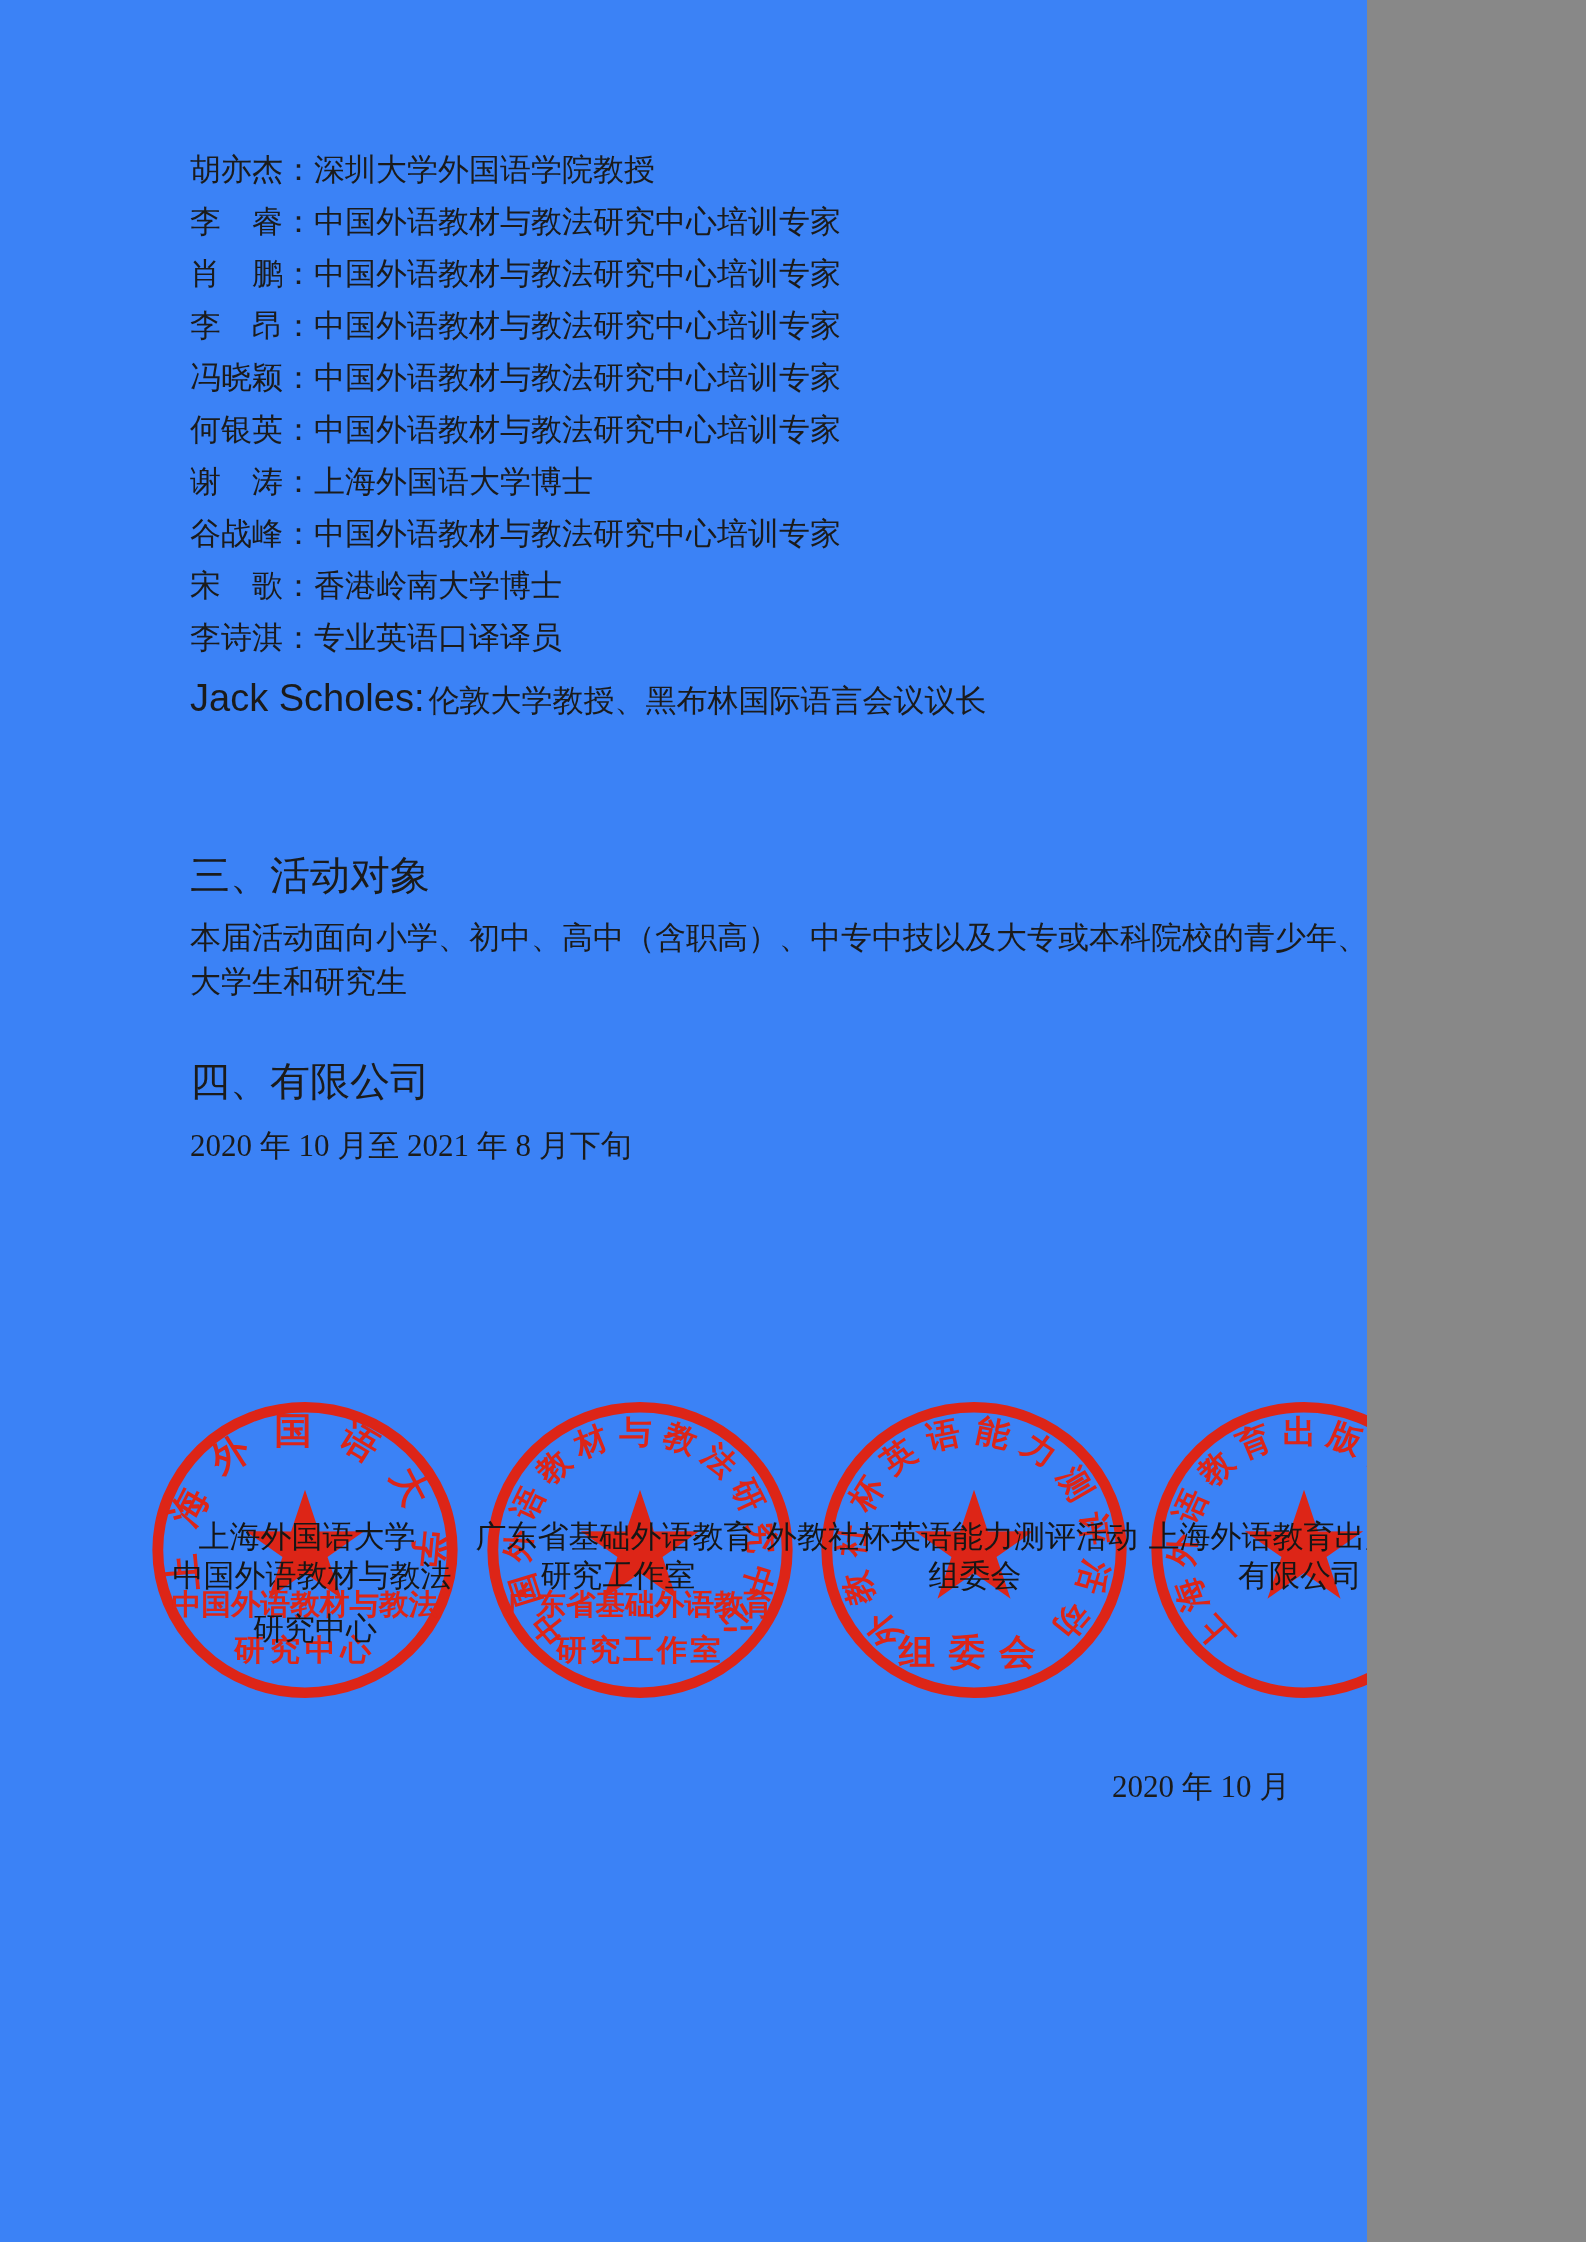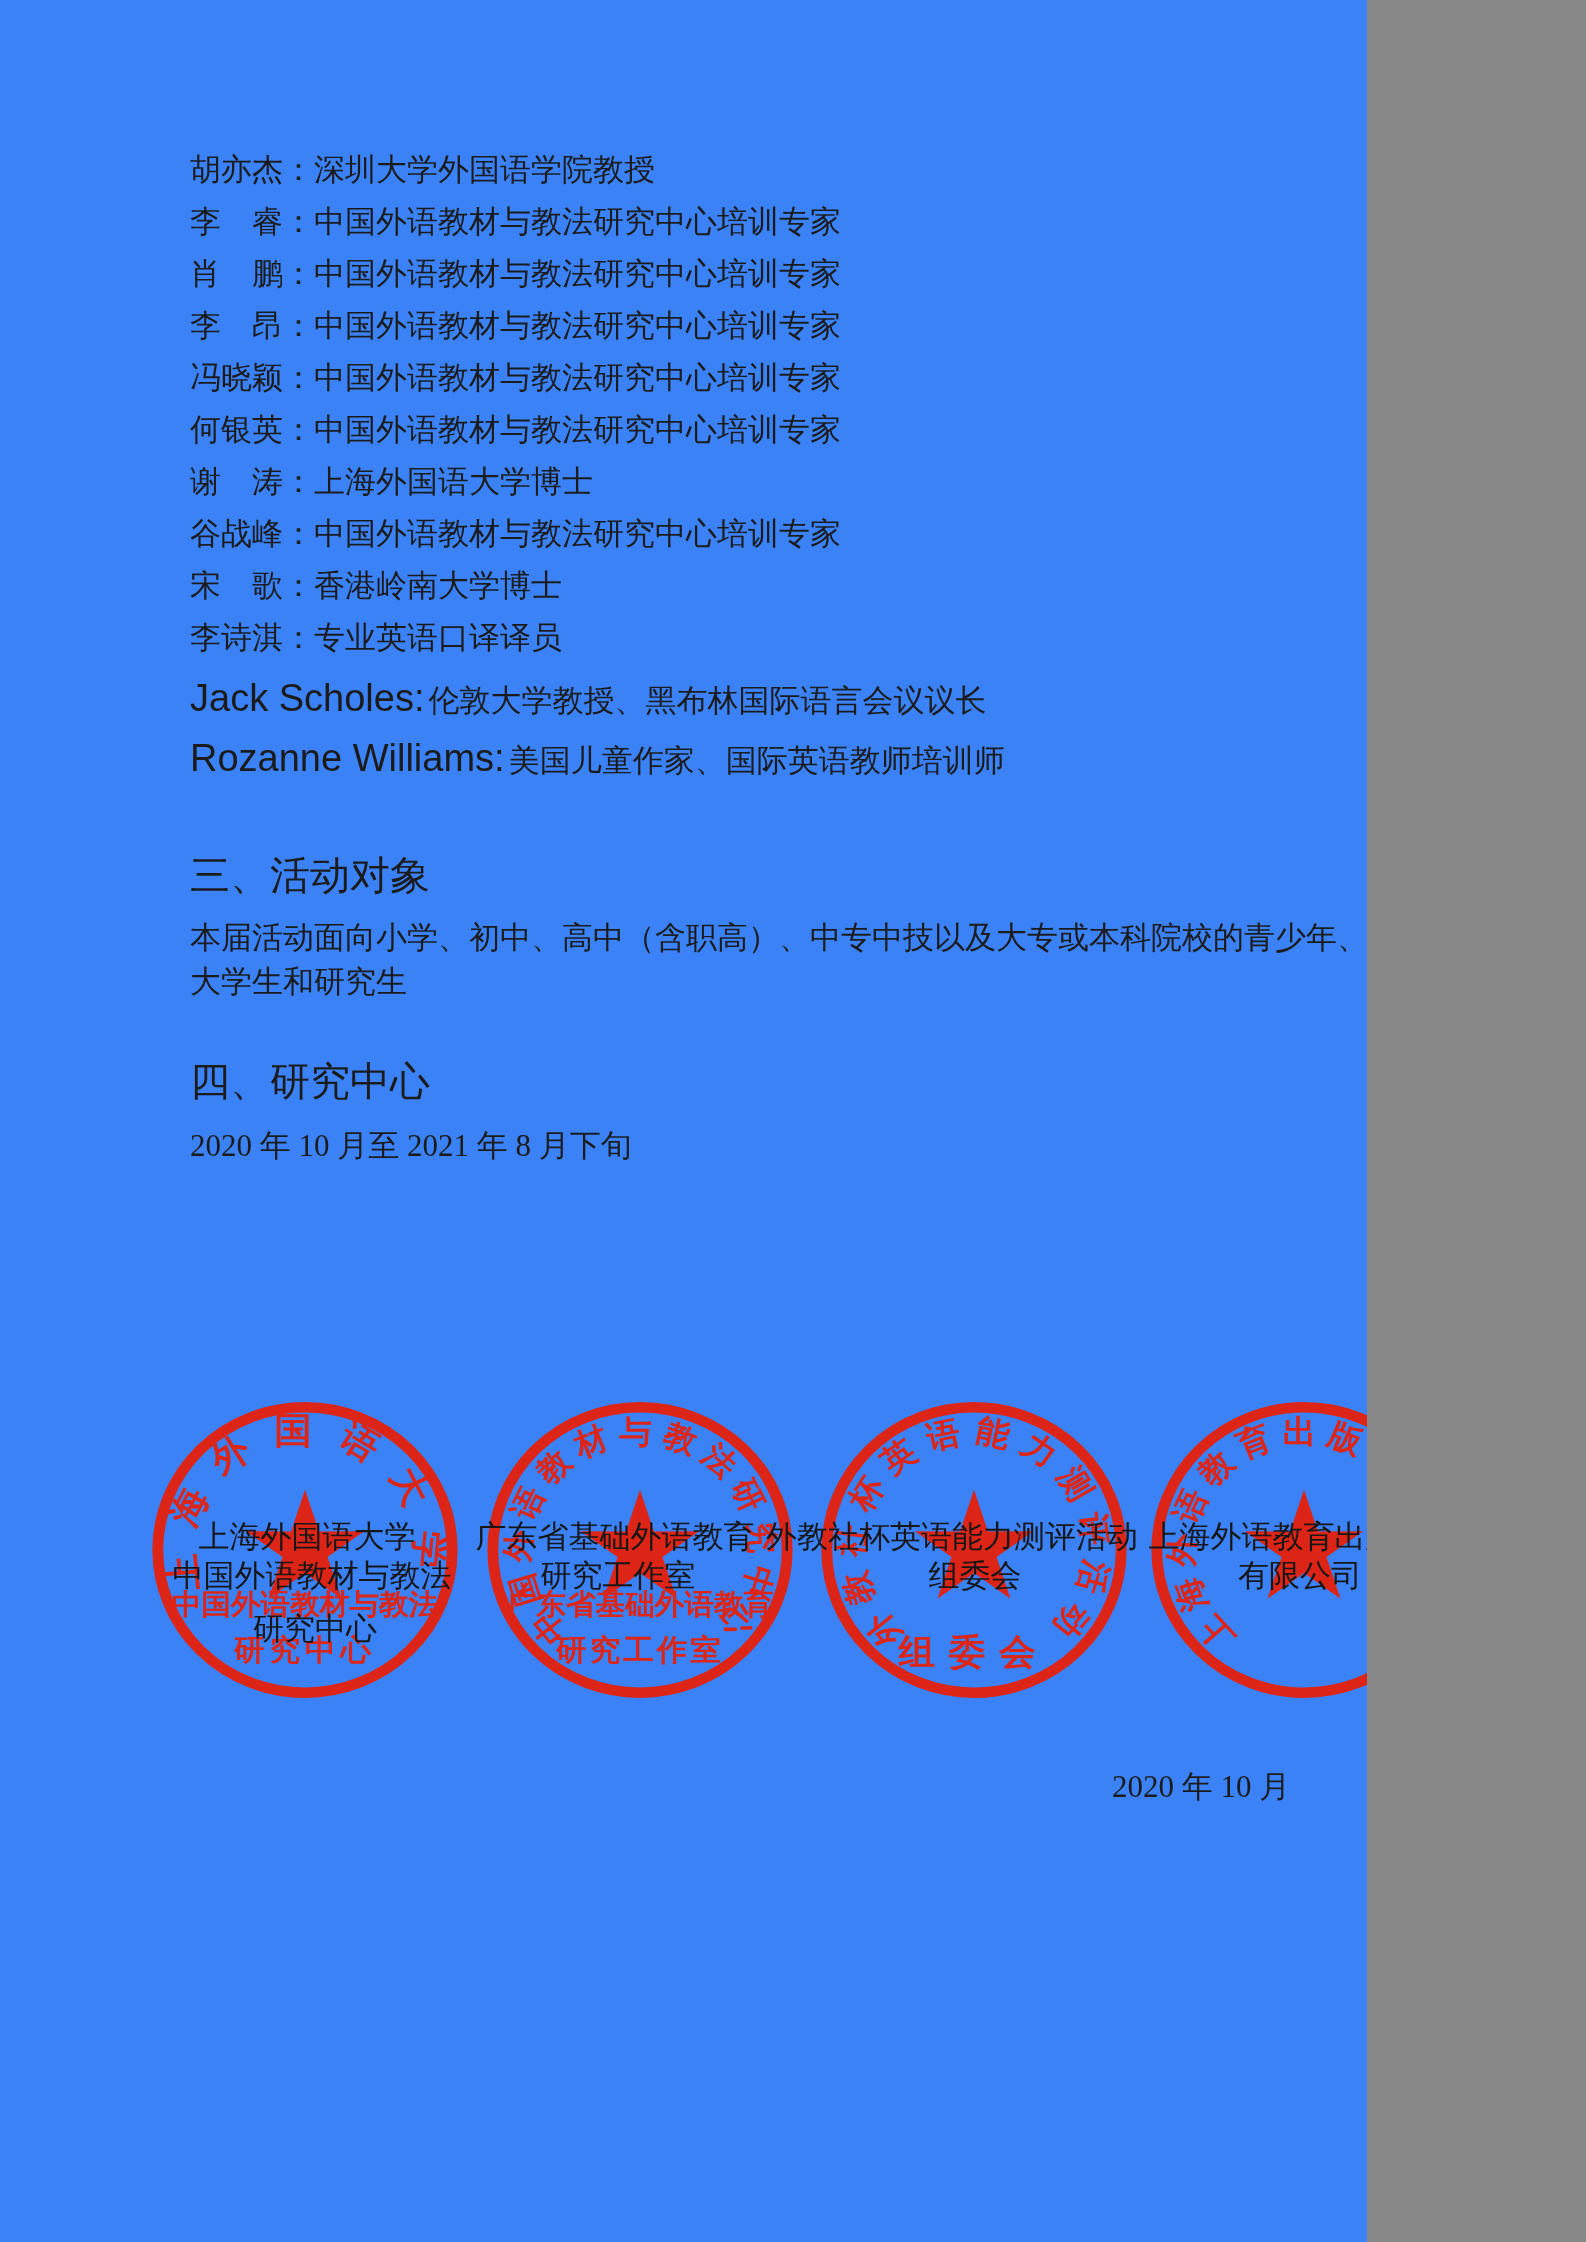--- a/index.html
+++ b/index.html
@@ -49,30 +49,29 @@
     <div class="expert-row"><span class="e-label">李　睿：</span><span class="e-title">中国外语教材与教法研究中心培训专家</span></div>
     <div class="expert-row"><span class="e-label">肖　鹏：</span><span class="e-title">中国外语教材与教法研究中心培训专家</span></div>
     <div class="expert-row"><span class="e-label">李　昂：</span><span class="e-title">中国外语教材与教法研究中心培训专家</span></div>
     <div class="expert-row"><span class="e-label">冯晓颖：</span><span class="e-title">中国外语教材与教法研究中心培训专家</span></div>
     <div class="expert-row"><span class="e-label">何银英：</span><span class="e-title">中国外语教材与教法研究中心培训专家</span></div>
     <div class="expert-row"><span class="e-label">谢　涛：</span><span class="e-title">上海外国语大学博士</span></div>
     <div class="expert-row"><span class="e-label">谷战峰：</span><span class="e-title">中国外语教材与教法研究中心培训专家</span></div>
     <div class="expert-row"><span class="e-label">宋　歌：</span><span class="e-title">香港岭南大学博士</span></div>
     <div class="expert-row"><span class="e-label">李诗淇：</span><span class="e-title">专业英语口译译员</span></div>
     <div class="expert-row latin"><span class="e-label">Jack Scholes:</span><span class="e-title">伦敦大学教授、黑布林国际语言会议议长</span></div>
-    <div class="expert-row latin"><span class="e-label">Rozanne Williams:</span><span class="e-title">美国儿童作家、国际英语教师培训师</span></div>
   </div>
 
   <div class="sec-heading h-audience">三、活动对象</div>
   <div class="para">
     <div>本届活动面向小学、初中、高中（含职高）、中专中技以及大专或本科院校的青少年、</div>
     <div>大学生和研究生</div>
   </div>
 
-  <div class="sec-heading h-time">四、研究中心</div>
+  <div class="sec-heading h-time">四、有限公司</div>
   <div class="date-line">2020 年 10 月至 2021 年 8 月下旬</div>
 
   <svg class="stamp s1" width="326" height="316" viewBox="0 0 330 330" preserveAspectRatio="none">
     <defs>
         <path id="arc1" d="M 109 262 A 112 112 0 1 1 221 262" fill="none"></path>
       </defs>
     <circle class="ring" cx="165" cy="165" r="149"></circle>
     <path class="star" d="M165,102 L179.1,145.6 L224.9,145.5 L187.8,172.4 L202,216 L165,189 L128,216 L142.2,172.4 L105.1,145.5 L150.9,145.6 Z"></path>
     <text class="arc" style="font-size:38px;letter-spacing:24px;text-anchor:middle"><textPath href="#arc1" startOffset="50%">上海外国语大学</textPath></text>
     <text class="bline" x="165" y="232" style="font-size:30px">中国外语教材与教法</text>

